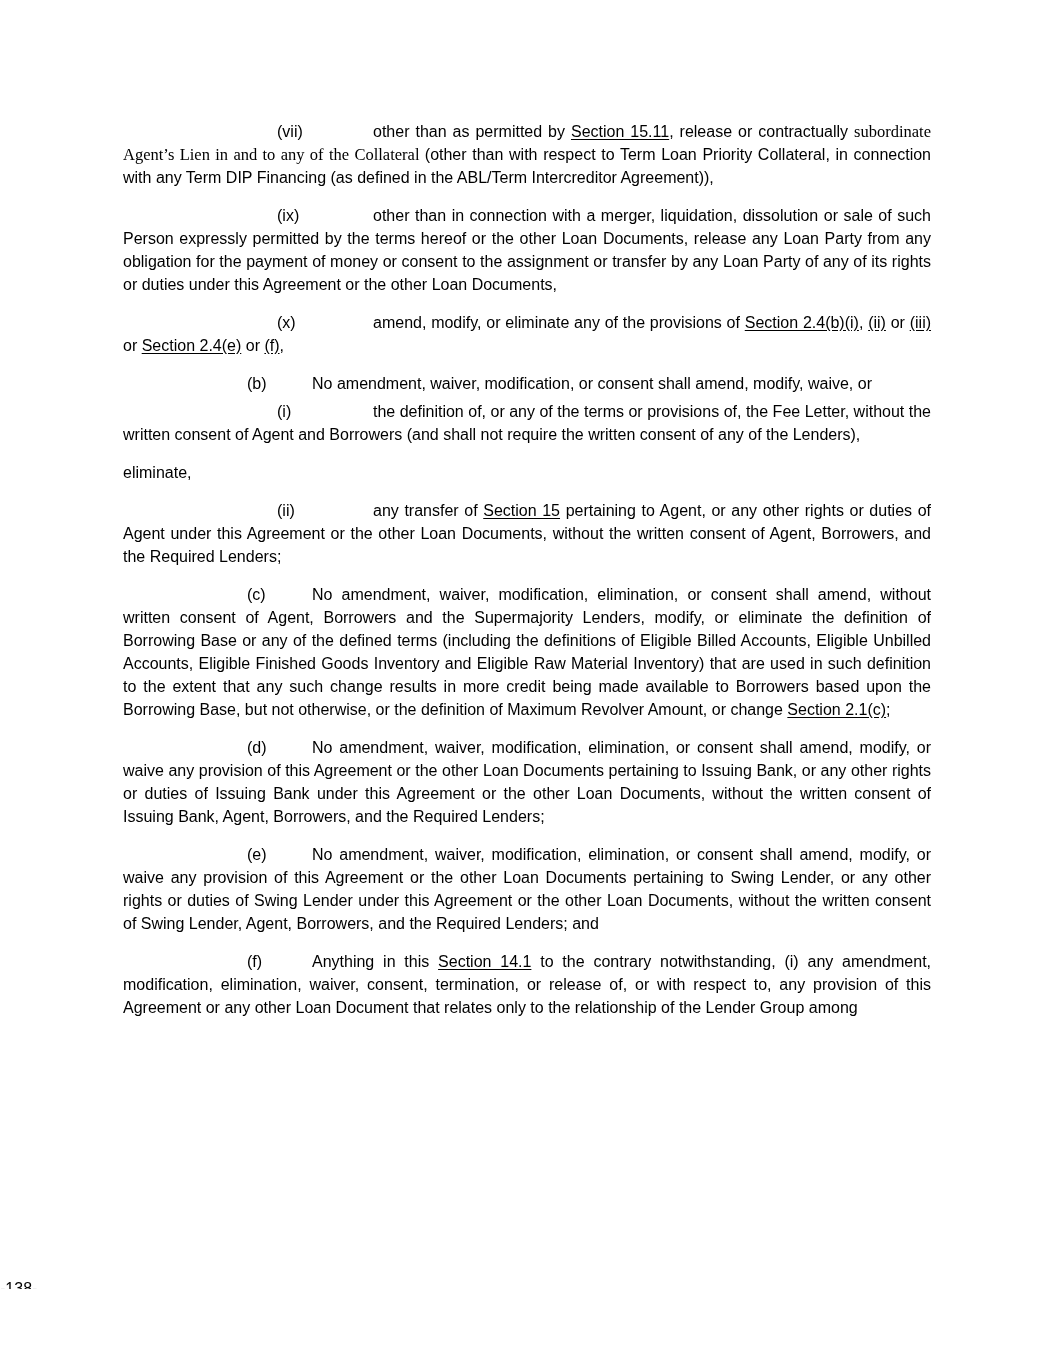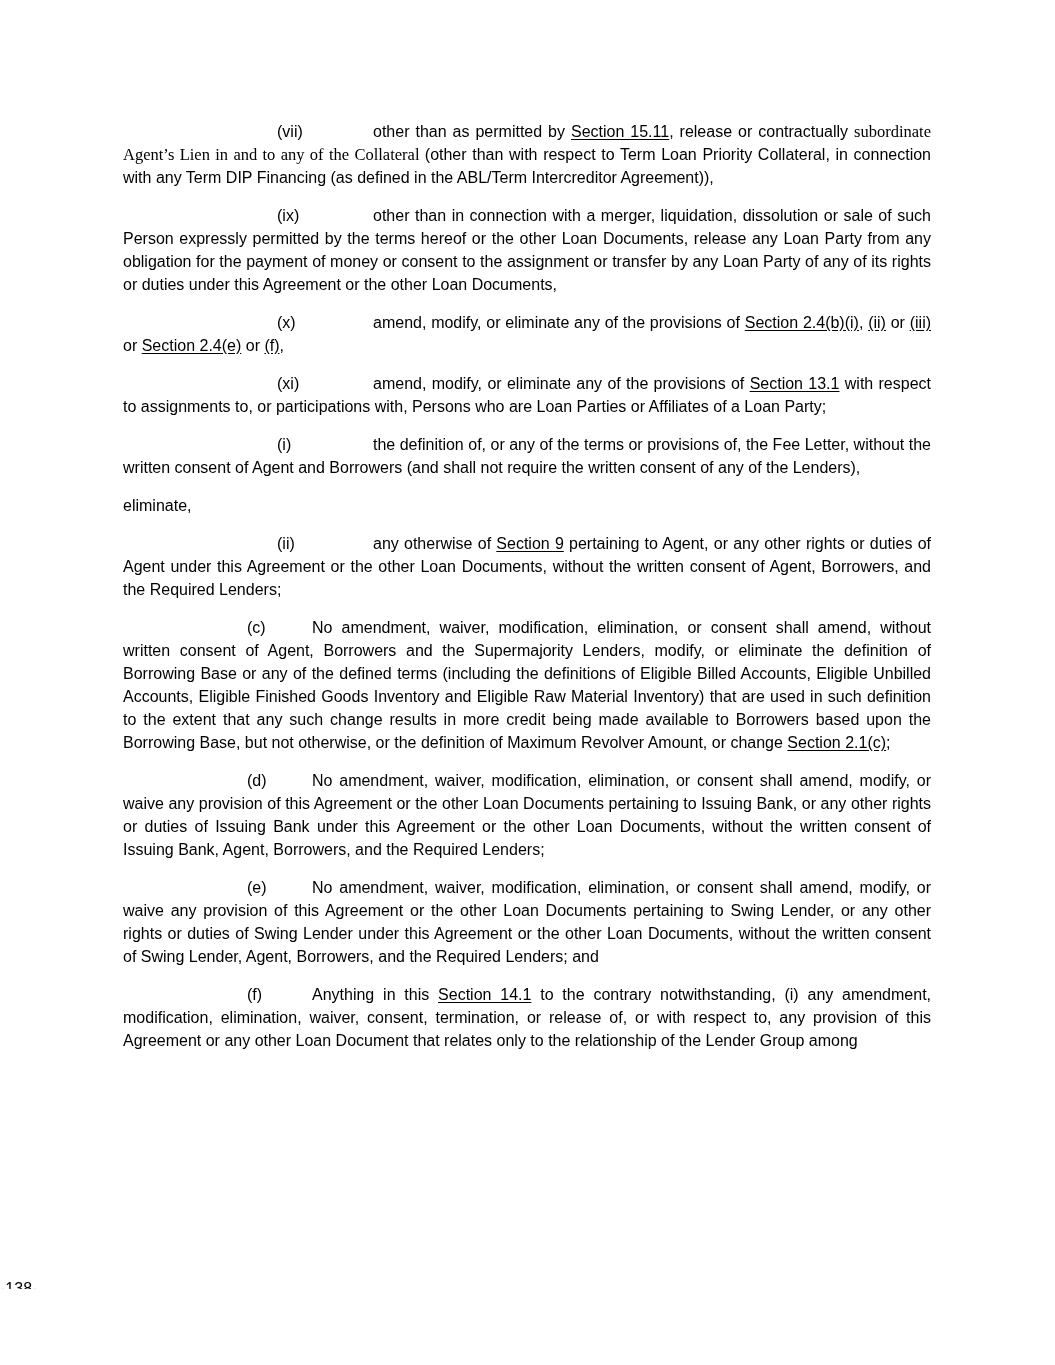--- a/index.html
+++ b/index.html
@@ -56,23 +56,23 @@
   }
 </style>
 </head>
 <body>
 
 <div class="page">
   <div class="text-body">
       <p class="para lvl2"><span class="marker-block">(vii)</span><span class="run">other than as permitted by </span><span class="run u">Section 15.11</span><span class="run">, release or contractually </span><span class="run serif">subordinate Agent’s Lien in and to any of the Collateral </span><span class="run">(other than with respect to Term Loan Priority Collateral, in connection with any Term DIP Financing (as defined in the ABL/Term Intercreditor Agreement)),</span></p>
       <p class="para lvl2"><span class="marker-block">(ix)</span><span class="run">other than in connection with a merger, liquidation, dissolution or sale of such Person expressly permitted by the terms hereof or the other Loan Documents, release any Loan Party from any obligation for the payment of money or consent to the assignment or transfer by any Loan Party of any of its rights or duties under this Agreement or the other Loan Documents,</span></p>
       <p class="para lvl2"><span class="marker-block">(x)</span><span class="run">amend, modify, or eliminate any of the provisions of </span><span class="run u">Section 2.4(b)(i)</span><span class="run">, </span><span class="run u">(ii)</span><span class="run"> or </span><span class="run u">(iii)</span><span class="run"> or </span><span class="run u">Section 2.4(e)</span><span class="run"> or </span><span class="run u">(f)</span><span class="run">,</span></p>
-      <p class="para lvl2"><span class="marker-block">(xi)</span><span class="run">amend, modify, or eliminate any of the provisions of </span><span class="run u">Section 13.1</span><span class="run"> with respect to assignments to, or participations with, Persons who are Loan Parties or Affiliates of a Loan Party;</span></p>
+      <p class="para lvl1 tight"><span class="marker-block">(b)</span><span class="run">No amendment, waiver, modification, or consent shall amend, modify, waive, or</span></p>
       <p class="para lvl2"><span class="marker-block">(i)</span><span class="run">the definition of, or any of the terms or provisions of, the Fee Letter, without the written consent of Agent and Borrowers (and shall not require the written consent of any of the Lenders),</span></p>
       <p class="para lvl0"><span class="run">eliminate,</span></p>
-      <p class="para lvl2"><span class="marker-block">(ii)</span><span class="run">any otherwise of </span><span class="run u">Section 9</span><span class="run"> pertaining to Agent, or any other rights or duties of Agent under this Agreement or the other Loan Documents, without the written consent of Agent, Borrowers, and the Required Lenders;</span></p>
+      <p class="para lvl2"><span class="marker-block">(ii)</span><span class="run">any transfer of </span><span class="run u">Section 15</span><span class="run"> pertaining to Agent, or any other rights or duties of Agent under this Agreement or the other Loan Documents, without the written consent of Agent, Borrowers, and the Required Lenders;</span></p>
       <p class="para lvl1"><span class="marker-block">(c)</span><span class="run">No amendment, waiver, modification, elimination, or consent shall amend, without written consent of Agent, Borrowers and the Supermajority Lenders, modify, or eliminate the definition of Borrowing Base or any of the defined terms (including the definitions of Eligible Billed Accounts, Eligible Unbilled Accounts, Eligible Finished Goods Inventory and Eligible Raw Material Inventory) that are used in such definition to the extent that any such change results in more credit being made available to Borrowers based upon the Borrowing Base, but not otherwise, or the definition of Maximum Revolver Amount, or change </span><span class="run u">Section 2.1(c)</span><span class="run">;</span></p>
       <p class="para lvl1"><span class="marker-block">(d)</span><span class="run">No amendment, waiver, modification, elimination, or consent shall amend, modify, or waive any provision of this Agreement or the other Loan Documents pertaining to Issuing Bank, or any other rights or duties of Issuing Bank under this Agreement or the other Loan Documents, without the written consent of Issuing Bank, Agent, Borrowers, and the Required Lenders;</span></p>
       <p class="para lvl1"><span class="marker-block">(e)</span><span class="run">No amendment, waiver, modification, elimination, or consent shall amend, modify, or waive any provision of this Agreement or the other Loan Documents pertaining to Swing Lender, or any other rights or duties of Swing Lender under this Agreement or the other Loan Documents, without the written consent of Swing Lender, Agent, Borrowers, and the Required Lenders; and</span></p>
       <p class="para lvl1"><span class="marker-block">(f)</span><span class="run">Anything in this </span><span class="run u">Section 14.1</span><span class="run"> to the contrary notwithstanding, (i) any amendment, modification, elimination, waiver, consent, termination, or release of, or with respect to, any provision of this Agreement or any other Loan Document that relates only to the relationship of the Lender Group among</span></p>
     </div>
   <div class="footer">-138-</div>
 </div>
 
 </body></html>

